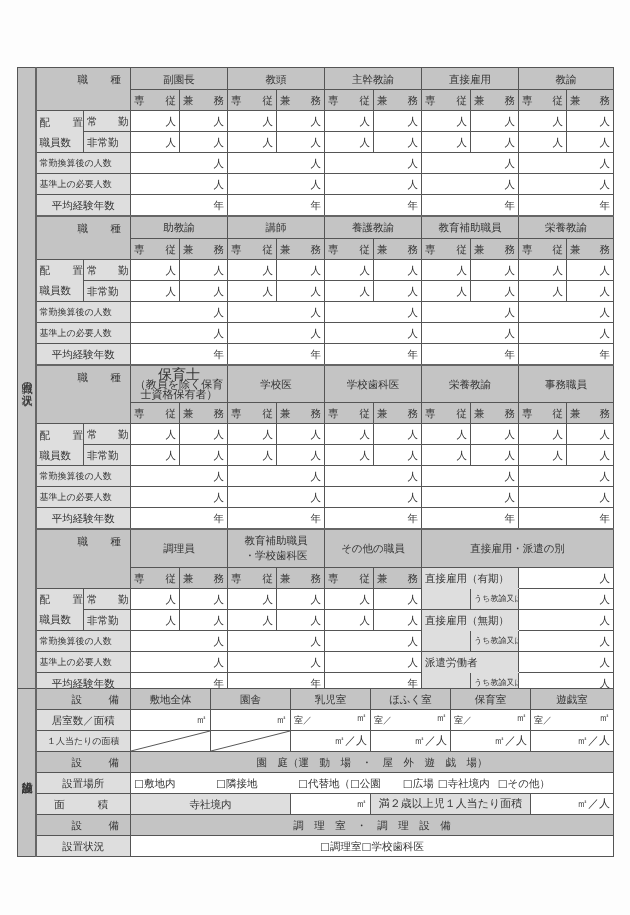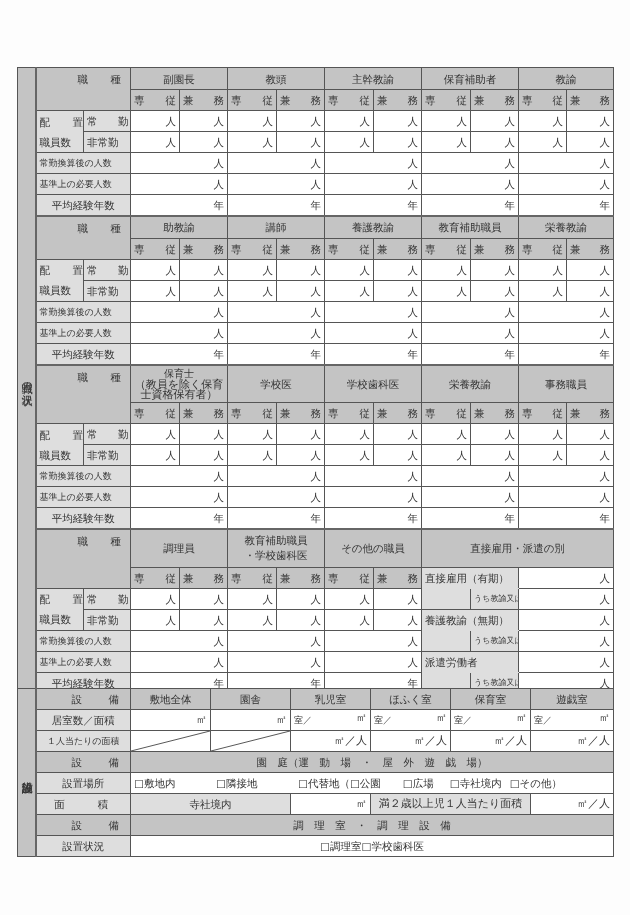--- a/index.html
+++ b/index.html
@@ -41,21 +41,21 @@
     <col style="width:48px">
       <col style="width:47px">
   </colgroup>
   <tbody id="staff-body">
       <tr style="height:22px">
         <td class="side" rowspan="28">職員の状況</td>
         <td class="g r" colspan="2" rowspan="2" style="vertical-align:top;padding-top:4px;letter-spacing:6px">職　種</td>
         <td class="g c" colspan="2" style="white-space:normal;line-height:12px"><span>副園長</span></td>
         <td class="g c" colspan="2" style="white-space:normal;line-height:12px"><span>教頭</span></td>
         <td class="g c" colspan="2" style="white-space:normal;line-height:12px"><span>主幹教諭</span></td>
-        <td class="g c" colspan="2" style="white-space:normal;line-height:12px"><span>保育補助者</span></td>
+        <td class="g c" colspan="2" style="white-space:normal;line-height:12px"><span>直接雇用</span></td>
         <td class="g c" colspan="2" style="white-space:normal;line-height:12px"><span>教諭</span></td>
       </tr>
       <tr>
         <td class="g">
           <div class="jr">
             <span>専</span>
             <span>従</span>
           </div>
         </td>
         <td class="g">
@@ -287,21 +287,21 @@
         <td class="lg c" colspan="2">平均経験年数</td>
         <td class="w r" colspan="2">年</td>
         <td class="w r" colspan="2">年</td>
         <td class="w r" colspan="2">年</td>
         <td class="w r" colspan="2">年</td>
         <td class="w r" colspan="2">年</td>
       </tr>
       <tr class="thick-top" style="height:38px">
         <td class="g r" colspan="2" rowspan="2" style="vertical-align:top;padding-top:4px;letter-spacing:6px">職　種</td>
         <td class="g c" colspan="2" style="white-space:normal;line-height:12px">
-          <div style="font-size:10px;line-height:12px">保育士</div>
+          <div style="font-size:14px;line-height:12px">保育士</div>
           <div class="tiny">（教員を除く保育</div>
           <div class="tiny">士資格保有者）</div>
         </td>
         <td class="g c" colspan="2" style="white-space:normal;line-height:12px"><span>学校医</span></td>
         <td class="g c" colspan="2" style="white-space:normal;line-height:12px"><span>学校歯科医</span></td>
         <td class="g c" colspan="2" style="white-space:normal;line-height:12px"><span>栄養教諭</span></td>
         <td class="g c" colspan="2" style="white-space:normal;line-height:12px"><span>事務職員</span></td>
       </tr>
       <tr>
         <td class="g">
@@ -486,21 +486,21 @@
         <td class="w r" colspan="2">人</td>
       </tr>
       <tr>
         <td class="lg">非常勤</td>
         <td class="w r">人</td>
         <td class="w r">人</td>
         <td class="w r">人</td>
         <td class="w r">人</td>
         <td class="w r">人</td>
         <td class="w r">人</td>
-        <td class="lg" colspan="2" style="border-bottom-color:#dedede">養護教諭（無期）</td>
+        <td class="lg" colspan="2" style="border-bottom-color:#dedede">直接雇用（無期）</td>
         <td class="w r" colspan="2">人</td>
       </tr>
       <tr>
         <td class="lg small" colspan="2">常勤換算後の人数</td>
         <td class="w r" colspan="2">人</td>
         <td class="w r" colspan="2">人</td>
         <td class="w r" colspan="2">人</td>
         <td class="lg" style="padding:0"></td>
         <td class="lg tiny" colspan="1" style="font-size:8px">うち教諭又は保育士</td>
         <td class="w r" colspan="2">人</td>
@@ -593,21 +593,21 @@
       <td class="w r tiny">㎡／人</td>
       <td class="w r tiny">㎡／人</td>
     </tr>
     <tr>
       <td class="g r sp">設　備</td>
       <td class="g c" colspan="6">園　庭（運　動　場　・　屋　外　遊　戯　場）</td>
     </tr>
     <tr>
       <td class="lg c">設置場所</td>
       <td class="w" colspan="6">
-        <span style="display:inline-block;width:82px">□敷地内</span><span style="display:inline-block;width:82px">□隣接地</span><span style="margin-right:22px">□代替地（□公園</span><span style="margin-right:16px">□広場</span><span style="margin-right:8px">□寺社境内</span><span>□その他）</span>
+        <span style="display:inline-block;width:82px">□敷地内</span><span style="display:inline-block;width:82px">□隣接地</span><span style="margin-right:22px">□代替地（□公園</span><span style="margin-right:4px">□広場</span><span style="margin-right:8px">□寺社境内</span><span>□その他）</span>
       </td>
     </tr>
     <tr>
       <td class="lg c" style="letter-spacing:4px">面　　積</td>
       <td class="lg c" colspan="2">寺社境内</td>
       <td class="w r tiny">㎡</td>
       <td class="lg c tiny" colspan="2">満２歳以上児１人当たり面積</td>
       <td class="w r tiny">㎡／人</td>
     </tr>
     <tr>

